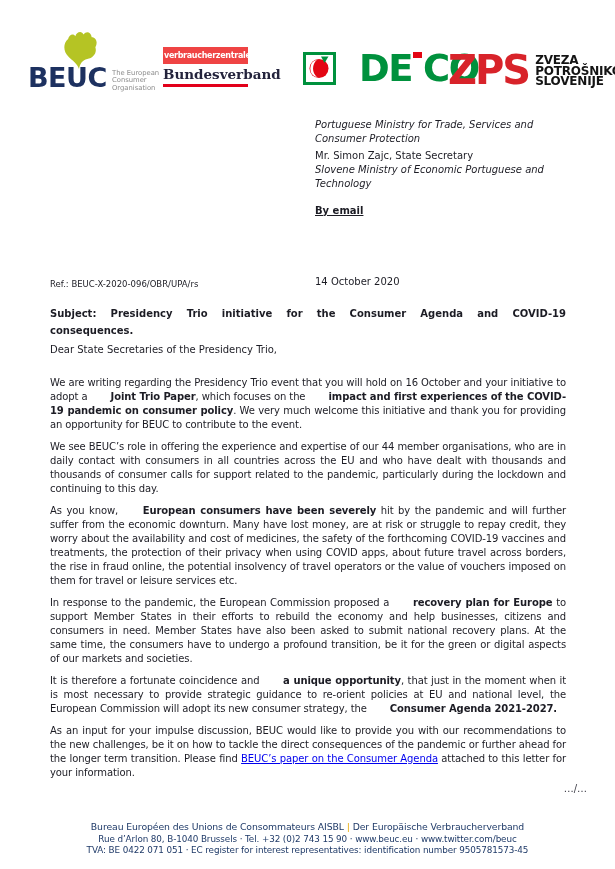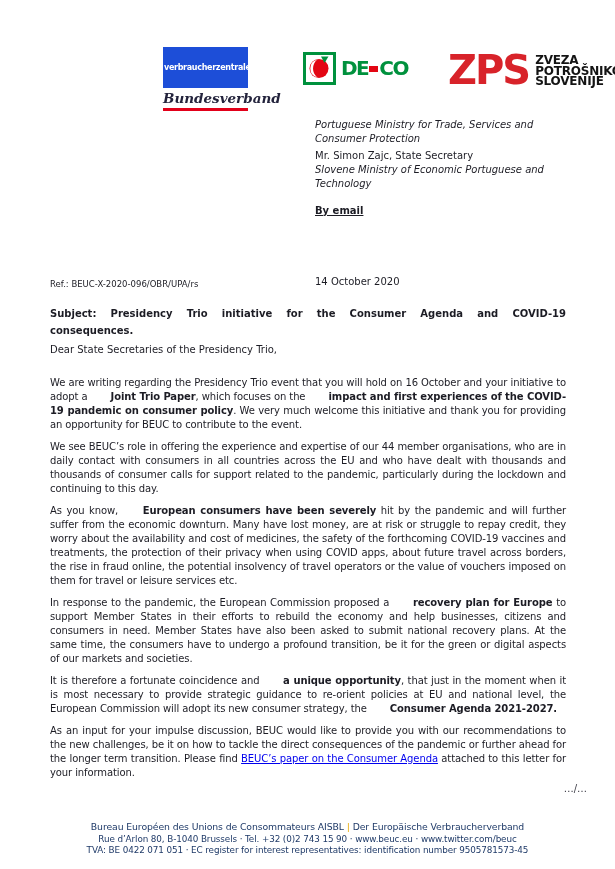--- a/index.html
+++ b/index.html
@@ -8,28 +8,28 @@
     font-family:"DejaVu Sans","Liberation Sans",sans-serif;color:#1c1c24;overflow:hidden;
   }
   
   .logo-beuc{position:absolute;left:28px;top:30px;width:132px;height:66px;}
   .beuc-leaf{position:absolute;left:32px;top:0;width:38px;height:40px;}
   .beuc-word{position:absolute;left:0;top:32px;font-size:27px;font-weight:bold;color:#1d3160;letter-spacing:-0.5px;}
   .beuc-tagline{position:absolute;left:84px;top:40px;font-size:6.8px;line-height:7.4px;color:#8b8b8b;}
   .beuc-tagline span{display:block;}
 
   .logo-vzbv{position:absolute;left:163px;top:47px;width:85px;}
-  .vzbv-box{background:#1d4ed8;color:#fff;font-weight:bold;font-size:8px;letter-spacing:-0.3px;text-align:center;padding:16px 1px;}
-  .vzbv-script{font-family:"DejaVu Serif","Liberation Serif",serif;font-style:italic;font-weight:bold;
+  .vzbv-box{background:#ef4444;color:#fff;font-weight:bold;font-size:8px;letter-spacing:-0.3px;text-align:center;padding:4px 1px;}
+  .vzbv-script{font-family:"DejaVu Serif","Liberation Serif",serif;font-weight:bold;
     font-size:13.5px;color:#23233c;text-align:center;margin-top:2px;}
   .vzbv-bar{height:3px;background:#e2001a;margin-top:2px;}
 
   .logo-deco{position:absolute;left:303px;top:52px;display:flex;align-items:center;gap:5px;}
   .deco-square{width:33px;height:33px;box-sizing:border-box;border:3.5px solid #00913d;background:#fff;}
-  .deco-text{font-size:20px;font-weight:800;color:#00913d;letter-spacing:-1.5px;line-height:33px;display:flex;align-items:center;}
+  .deco-text{font-size:37px;font-weight:800;color:#00913d;letter-spacing:-1.5px;line-height:33px;display:flex;margin-left:18px;}
   .deco-dash{display:inline-block;width:9px;height:6px;background:#e30613;margin:0 1px;}
 
   .logo-zps{position:absolute;left:448px;top:53px;display:flex;gap:6px;align-items:center;}
   .zps-word{font-size:40px;font-weight:bold;color:#d8232a;letter-spacing:-2px;line-height:34px;}
   .zps-lines{font-size:12px;font-weight:bold;color:#141414;line-height:10.5px;padding-top:2px;letter-spacing:-0.2px;}
   .zps-lines span{display:block;}
 
   
   .recipients{position:absolute;left:315px;top:118px;width:256px;font-size:10px;line-height:14px;}
   .recipient{margin-bottom:3px;}
@@ -56,20 +56,31 @@
   .footer{position:absolute;left:0;right:0;top:821px;text-align:center;color:#1f3a68;}
   .footer-line1{font-size:9.3px;font-weight:normal;letter-spacing:-0.1px;}
   .footer-sep{color:#e8a800;}
   .footer-line2,.footer-line3{font-size:8.8px;margin-top:1.5px;letter-spacing:-0.1px;}
 </style>
 </head>
 <body>
 
 <div class="page">
 
+  <div class="logo-beuc">
+    <svg class="beuc-leaf" viewBox="0 0 40 44" xmlns="http://www.w3.org/2000/svg">
+      <path fill="#b5c424" d="M20 43 C18 37 13 34 8 29 C3 24 2 15 8 10 C9 5 14 3 16 7 C17 2 23 0 25 5 C28 1 33 2 34 8 C39 8 41 14 38 19 C40 25 36 31 29 32 C24 33 21 37 20 43 Z"></path>
+    </svg>
+    <div class="beuc-word">BEUC</div>
+    <div class="beuc-tagline">
+      <span>The European</span>
+      <span>Consumer</span>
+      <span>Organisation</span>
+    </div>
+  </div>
 
   <div class="logo-vzbv">
     <div class="vzbv-box">verbraucherzentrale</div>
     <div class="vzbv-script">Bundesverband</div>
     <div class="vzbv-bar"></div>
   </div>
 
   <div class="logo-deco">
     <div class="deco-square">
       <svg viewBox="0 0 26 26" width="26" height="26" xmlns="http://www.w3.org/2000/svg">

